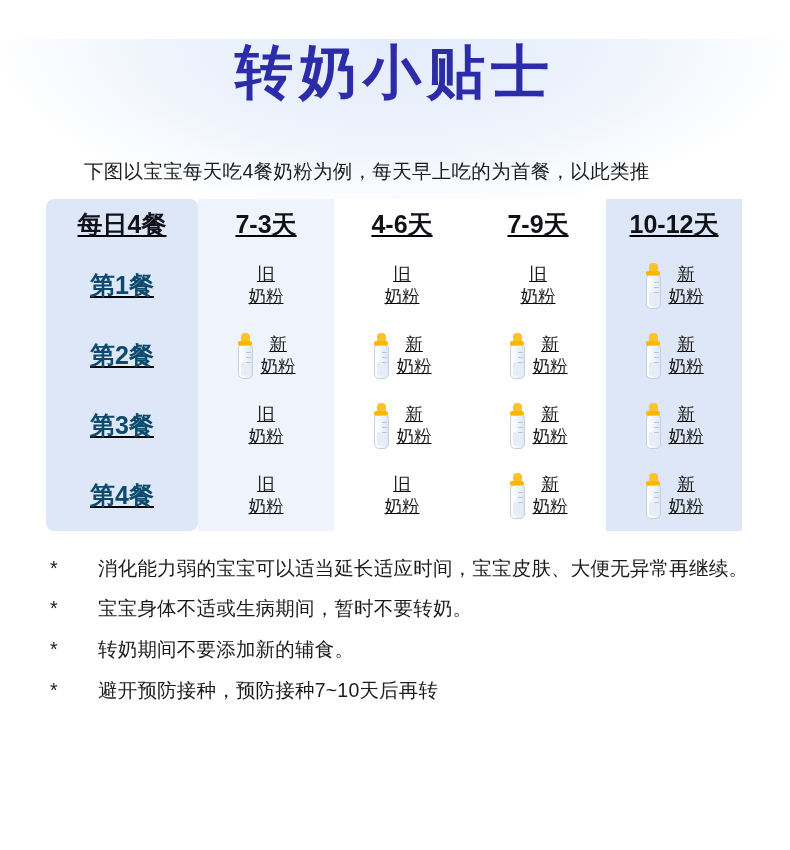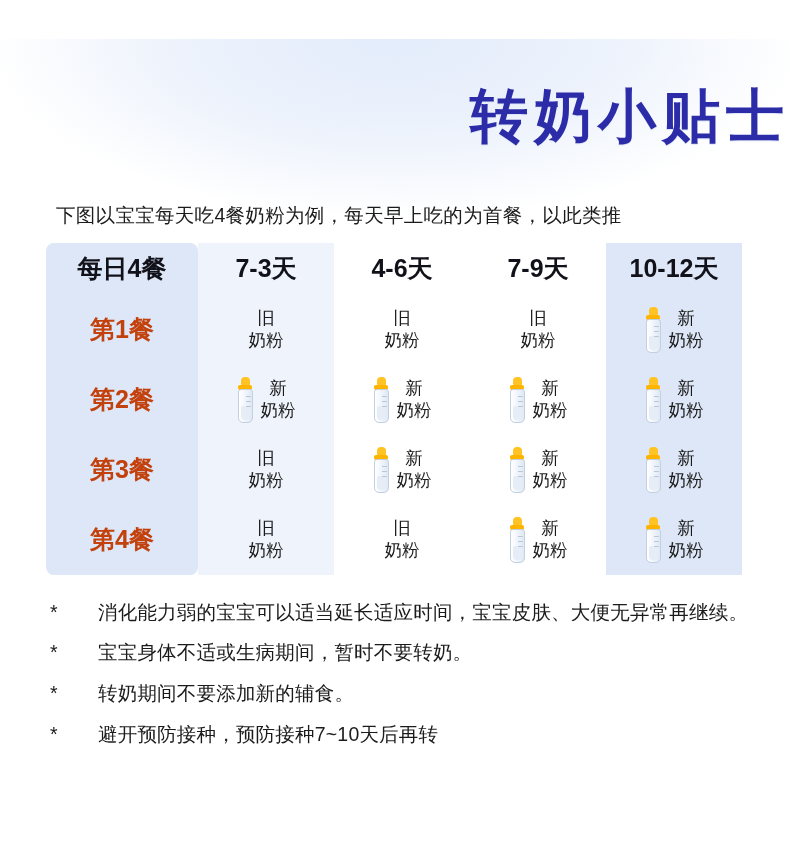--- a/index.html
+++ b/index.html
@@ -16,46 +16,46 @@
   }
   .page {
     position: relative;
     width: 790px;
     height: 850px;
     background:
       radial-gradient(ellipse 520px 230px at 50% 0%, #e3ecfb 0%, #eef3fc 45%, #ffffff 78%),
       #ffffff;
   }
   .title {
-    text-align: right;
+    text-align: center;
     font-size: 58px;
     font-weight: bold;
     color: #2c2ca8;
     letter-spacing: 6px;
-    padding-top: 44px;
     line-height: 1.15;
     text-shadow: 0 1px 0 #dfe6f6;
   }
   .intro {
-    margin: 52px 44px 0 56px;
+    margin: 52px 44px 0 84px;
     font-size: 19.5px;
     color: #1b1b1b;
     letter-spacing: 0.3px;
   }
 
   
   .table-wrap {
     margin: 14px 46px 0 46px;
     position: relative;
   }
   table.schedule {
     border-collapse: separate;
     border-spacing: 0;
     width: 648px;
     table-layout: fixed;
+    text-decoration: underline;
   }
   table.schedule col.c0 { width: 152px; }
   table.schedule col.c1,
   table.schedule col.c2,
   table.schedule col.c3,
   table.schedule col.c4 { width: 136px; }
 
   .schedule th, .schedule td {
     padding: 0;
     vertical-align: middle;
@@ -69,21 +69,21 @@
     color: #11111a;
   }
   .hdr-left {
     background: #dde7f7;
     border-radius: 8px 0 0 0;
   }
   .rowlabel {
     background: #dde7f7;
     font-size: 25px;
     font-weight: bold;
-    color: #c2410c;
+    color: #0c4a6e;
   }
   .rowlabel.last {
     border-radius: 0 0 8px 8px;
   }
   .hdr-left.first {
     border-radius: 8px 8px 0 0;
   }
 
   
   .col-tint { background: #eff4fc; }

